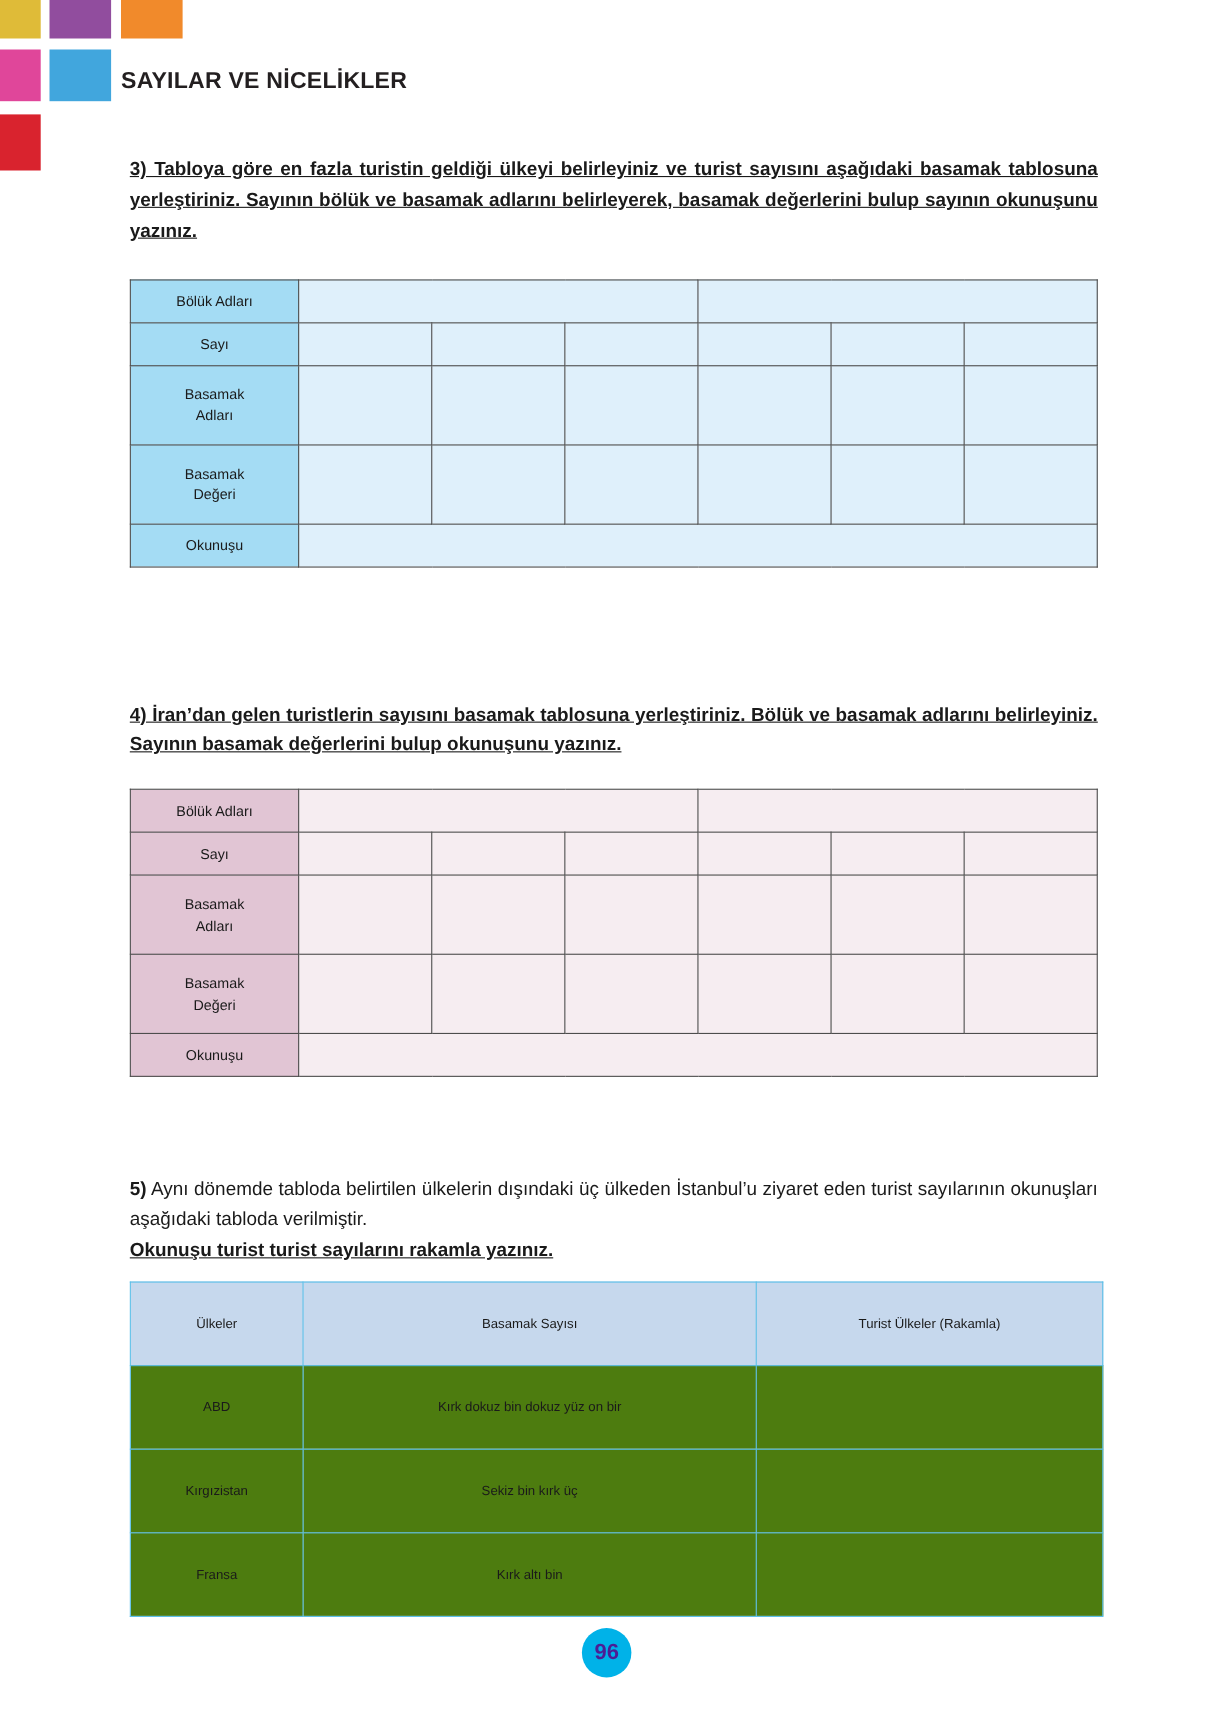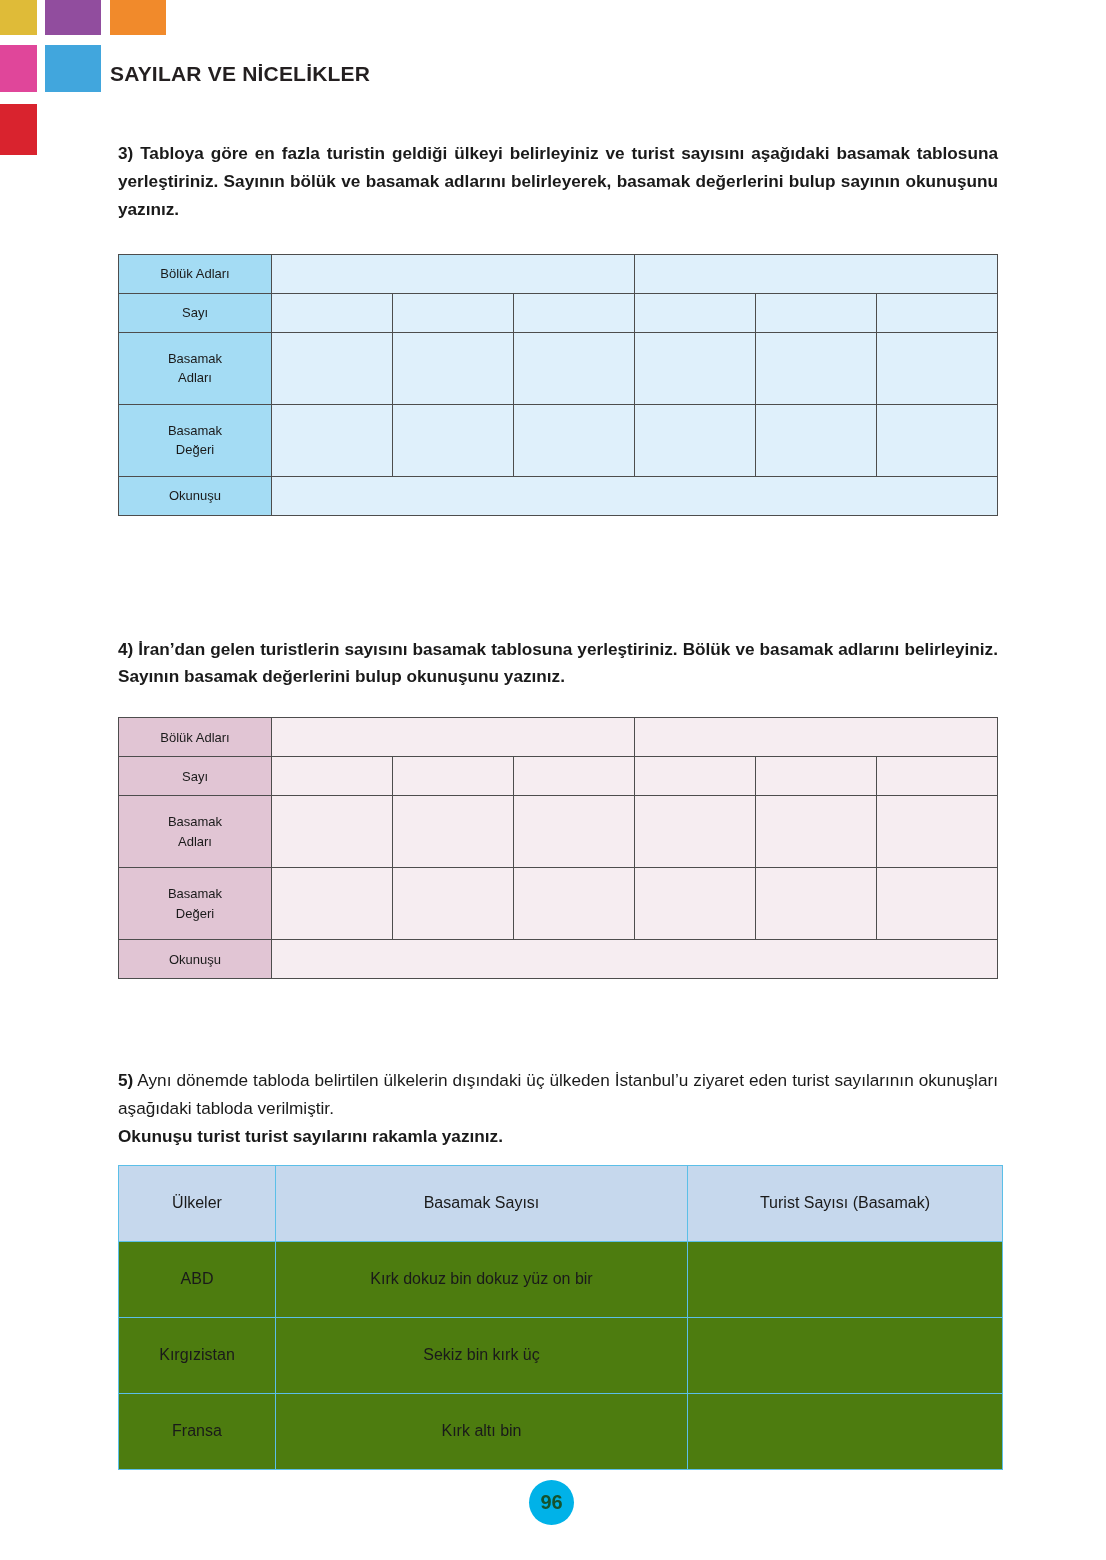--- a/index.html
+++ b/index.html
@@ -46,21 +46,21 @@
     width: 880px;
   }
 
   .qtext {
     font-size: 17.2px;
     line-height: 1.62;
     text-align: justify;
     color: #1a1a1a;
     margin: 0;
   }
-  .qtext.bold { font-weight: bold; }
+  .qtext.bold { font-weight: bold; text-decoration: underline; }
   .qtext .lead { font-weight: bold; }
 
   .spacer-q3 { height: 30px; }
   .spacer-after-t1 { height: 120px; }
   .spacer-q4 { height: 26px; }
   .spacer-after-t2 { height: 88px; }
   .spacer-q5 { height: 14px; }
 
   
   table.basamak {
@@ -88,21 +88,21 @@
   .t-blue td.label     { background: #a4dcf4; }
   
   .t-pink td           { background: #f6edf1; }
   .t-pink td.label     { background: #e1c5d4; }
 
   
   table.turist {
     border-collapse: collapse;
     table-layout: fixed;
     width: 868px;
-    font-size: 16px;
+    font-size: 12px;
   }
   table.turist th,
   table.turist td {
     border: 1px solid #5bbfe8;
     text-align: center;
     vertical-align: middle;
     font-weight: normal;
     padding: 0;
   }
   table.turist thead th { background: #c6d8ed; height: 75px; }
@@ -113,21 +113,21 @@
 
   
   .page-badge {
     position: absolute;
     left: 529px;
     top: 1480px;
     width: 45px;
     height: 45px;
     border-radius: 50%;
     background: #00b2e8;
-    color: #14532d;
+    color: #4c1d95;
     font-size: 20px;
     font-weight: bold;
     display: flex;
     align-items: center;
     justify-content: center;
   }
 </style>
 </head>
 <body>
 
@@ -256,21 +256,21 @@
   <table class="turist">
     <colgroup>
       <col class="col-ulke">
       <col class="col-sayi">
       <col class="col-rakam">
     </colgroup>
     <thead>
       <tr>
         <th>Ülkeler</th>
         <th>Basamak Sayısı</th>
-        <th>Turist Sayısı (Basamak)</th>
+        <th>Turist Ülkeler (Rakamla)</th>
       </tr>
     </thead>
     <tbody>
       <tr>
         <td>ABD</td>
         <td>Kırk dokuz bin dokuz yüz on bir</td>
         <td></td>
       </tr>
       <tr>
         <td>Kırgızistan</td>

